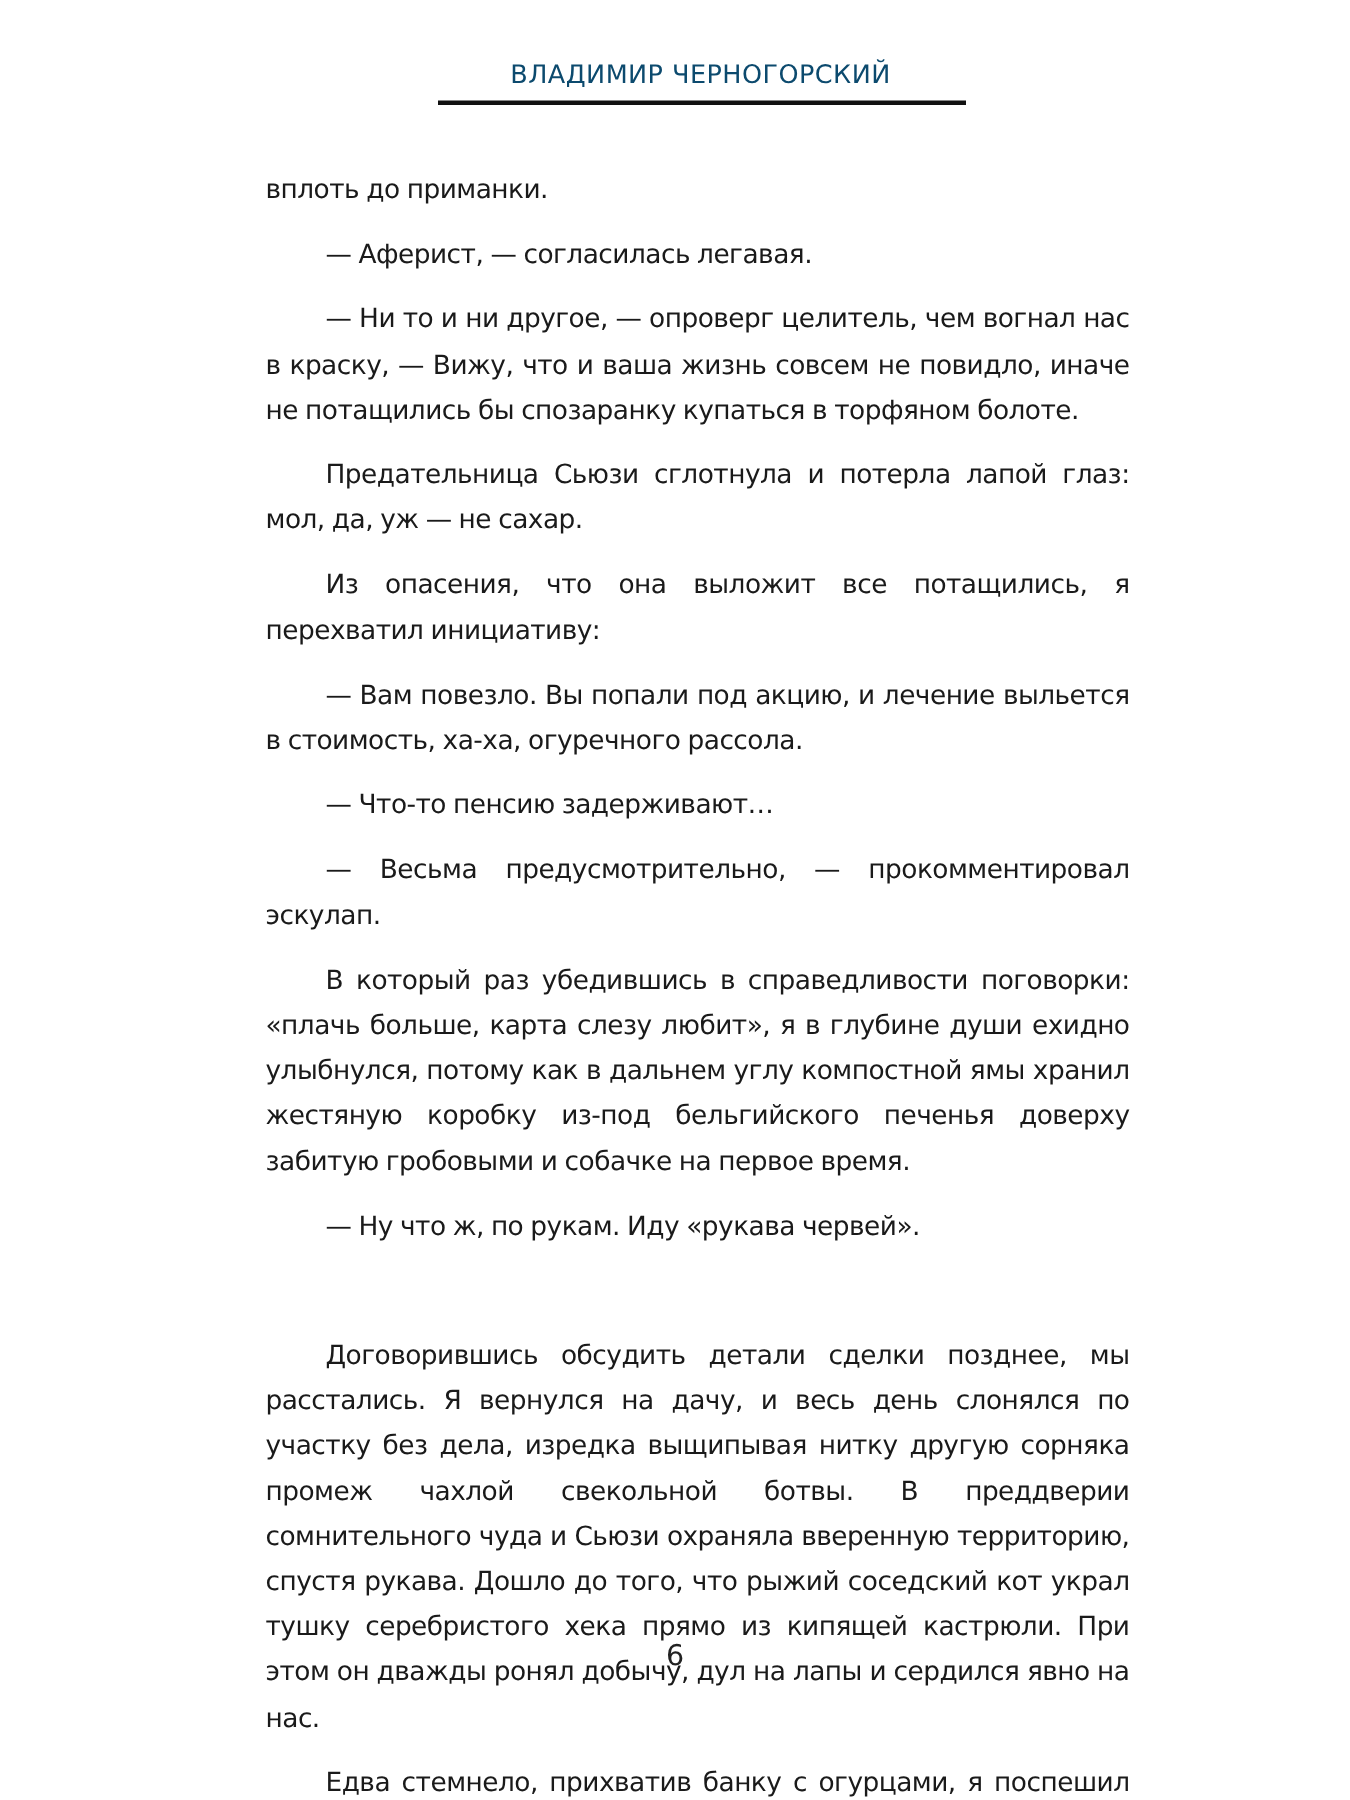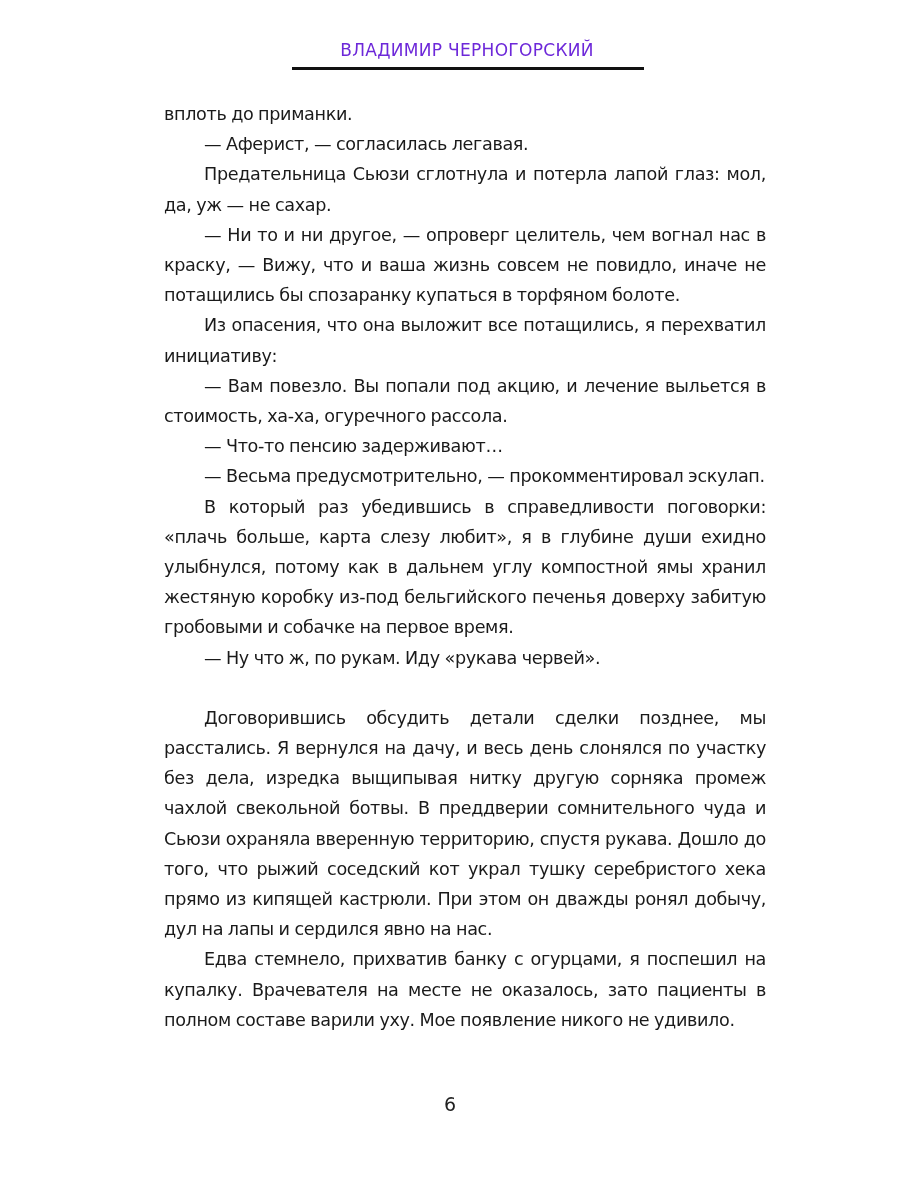--- a/index.html
+++ b/index.html
@@ -16,42 +16,42 @@
       color: #1a1a1a;
     }
     .running-header {
       position: absolute;
       left: 290px;
       top: 40px;
       width: 354px;
       text-align: center;
       font-size: 17px;
       letter-spacing: 0.3px;
-      color: #6d28d9;
+      color: #0c4a6e;
     }
     .header-rule {
       position: absolute;
       left: 292px;
       top: 67px;
       width: 352px;
       height: 3px;
       background: #111;
     }
     .page-body {
       position: absolute;
       left: 164px;
       top: 99px;
       width: 602px;
       font-size: 17.6px;
       line-height: 30.2px;
       letter-spacing: -0.35px;
       word-spacing: -0.5px;
     }
     .page-body p {
-      margin: 0;
+      margin: 13px;
       text-align: justify;
       text-align-last: left;
     }
     .page-body p.indent {
       text-indent: 40px;
     }
     .section-gap {
       height: 30px;
     }
     .page-number {
@@ -66,22 +66,22 @@
   </style>
 </head>
 <body>
 
 <div class="running-header">ВЛАДИМИР ЧЕРНОГОРСКИЙ</div>
 <div class="header-rule"></div>
 
 <div class="page-body">
   <p>вплоть до приманки.</p>
   <p class="indent">— Аферист, — согласилась легавая.</p>
+  <p class="indent">— Ни то и ни другое, — опроверг целитель, чем вогнал нас в краску, — Вижу, что и ваша жизнь совсем не повидло, иначе не потащились бы спозаранку купаться в торфяном болоте.</p>
   <p class="indent">Предательница Сьюзи сглотнула и потерла лапой глаз: мол, да, уж — не сахар.</p>
-  <p class="indent">— Ни то и ни другое, — опроверг целитель, чем вогнал нас в краску, — Вижу, что и ваша жизнь совсем не повидло, иначе не потащились бы спозаранку купаться в торфяном болоте.</p>
   <p class="indent">Из опасения, что она выложит все потащились, я перехватил инициативу:</p>
   <p class="indent">— Вам повезло. Вы попали под акцию, и лечение выльется в стоимость, ха-ха, огуречного рассола.</p>
   <p class="indent">— Что-то пенсию задерживают…</p>
   <p class="indent">— Весьма предусмотрительно, — прокомментировал эскулап.</p>
   <p class="indent">В который раз убедившись в справедливости поговорки: «плачь больше, карта слезу любит», я в глубине души ехидно улыбнулся, потому как в дальнем углу компостной ямы хранил жестяную коробку из-под бельгийского печенья доверху забитую гробовыми и собачке на первое время.</p>
   <p class="indent">— Ну что ж, по рукам. Иду «рукава червей».</p>
 
   <div class="section-gap"></div>
 
   <p class="indent">Договорившись обсудить детали сделки позднее, мы расстались. Я вернулся на дачу, и весь день слонялся по участку без дела, изредка выщипывая нитку другую сорняка промеж чахлой свекольной ботвы. В преддверии сомнительного чуда и Сьюзи охраняла вверенную территорию, спустя рукава. Дошло до того, что рыжий соседский кот украл тушку серебристого хека прямо из кипящей кастрюли. При этом он дважды ронял добычу, дул на лапы и сердился явно на нас.</p>

